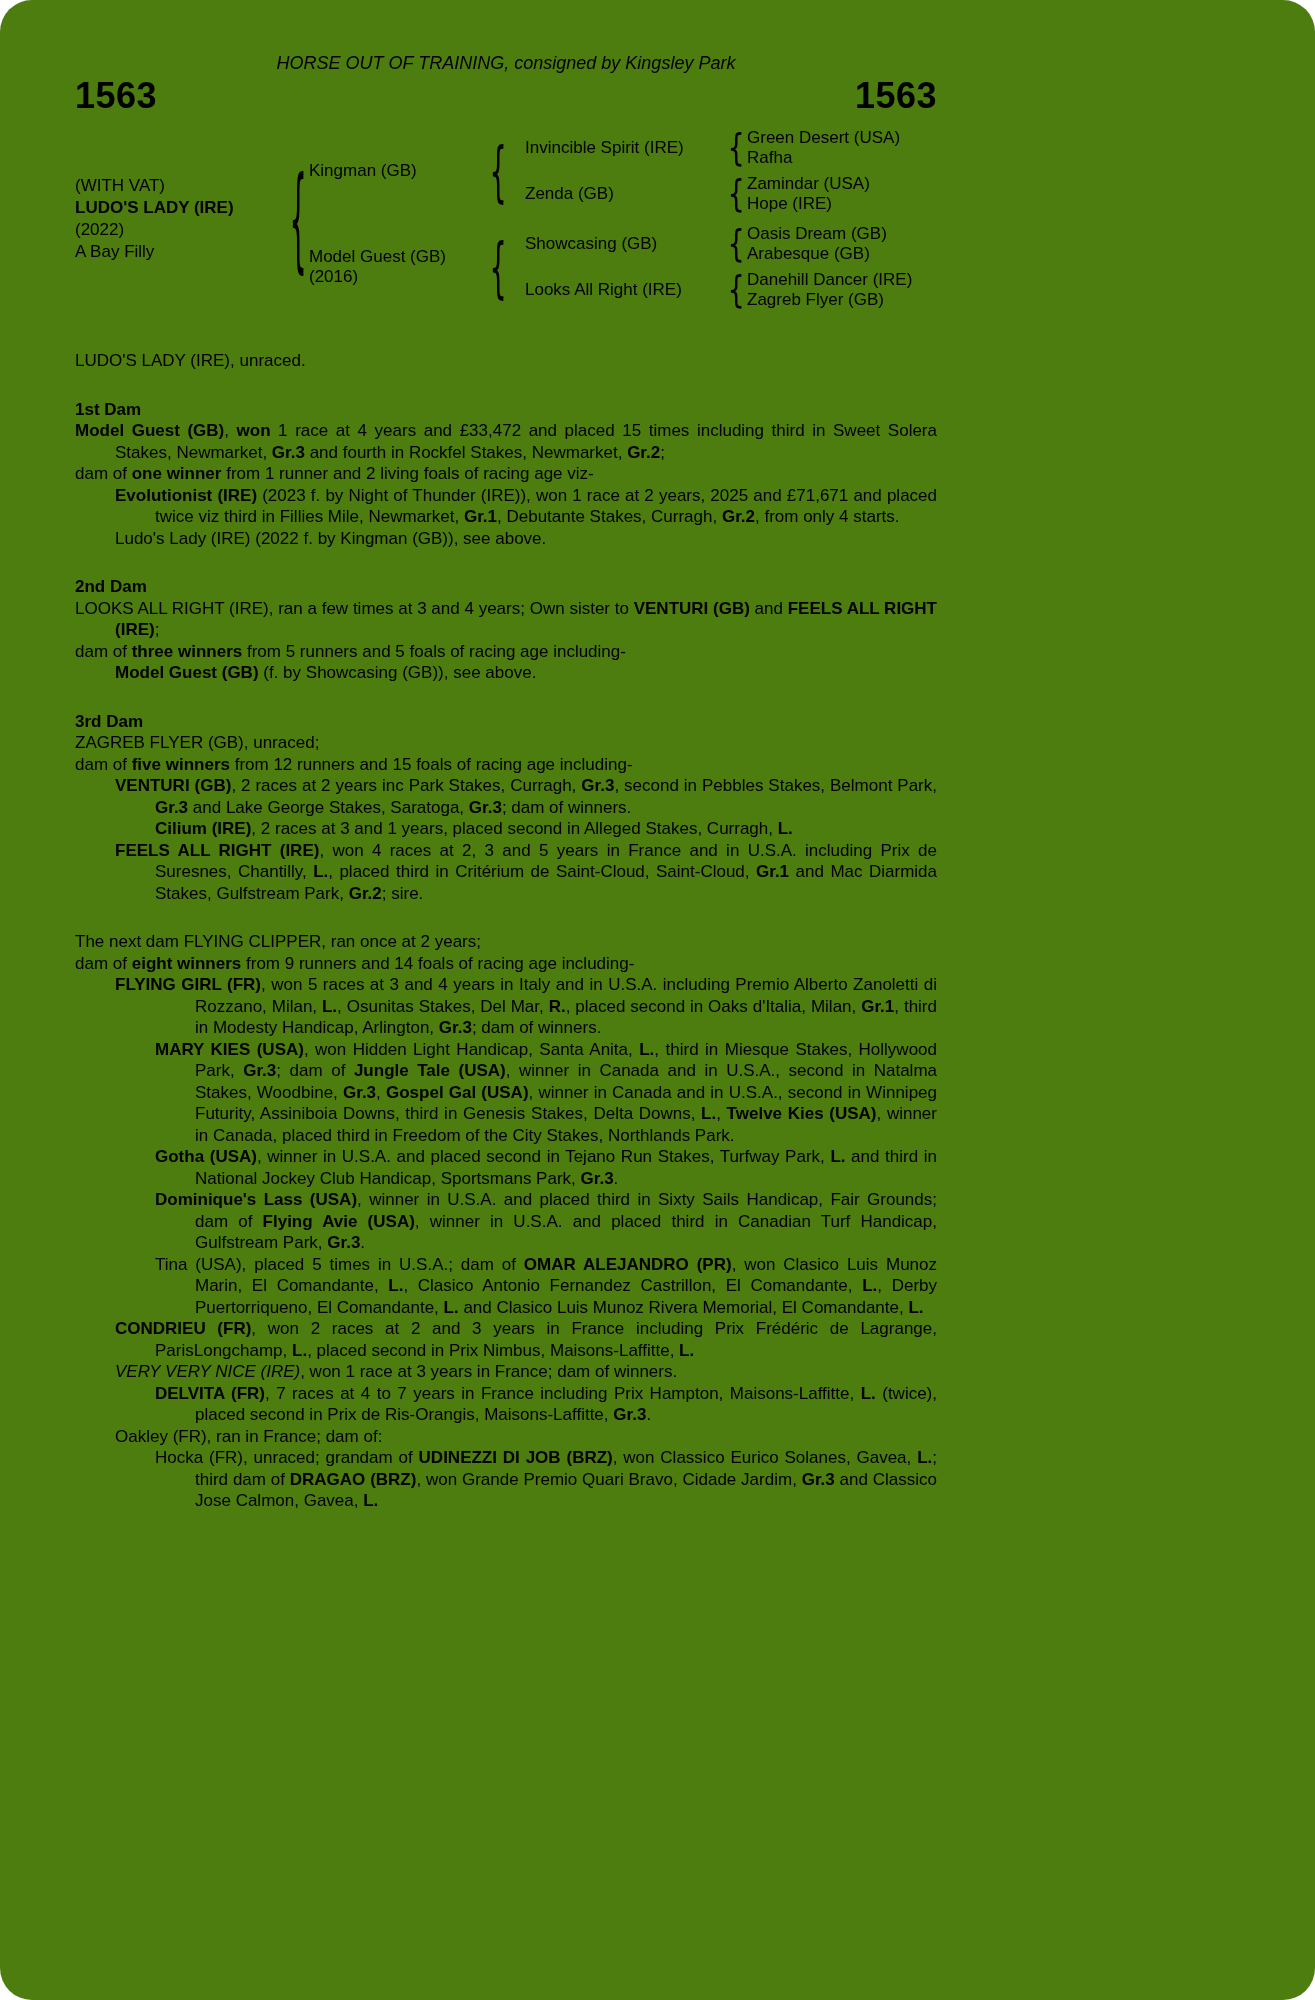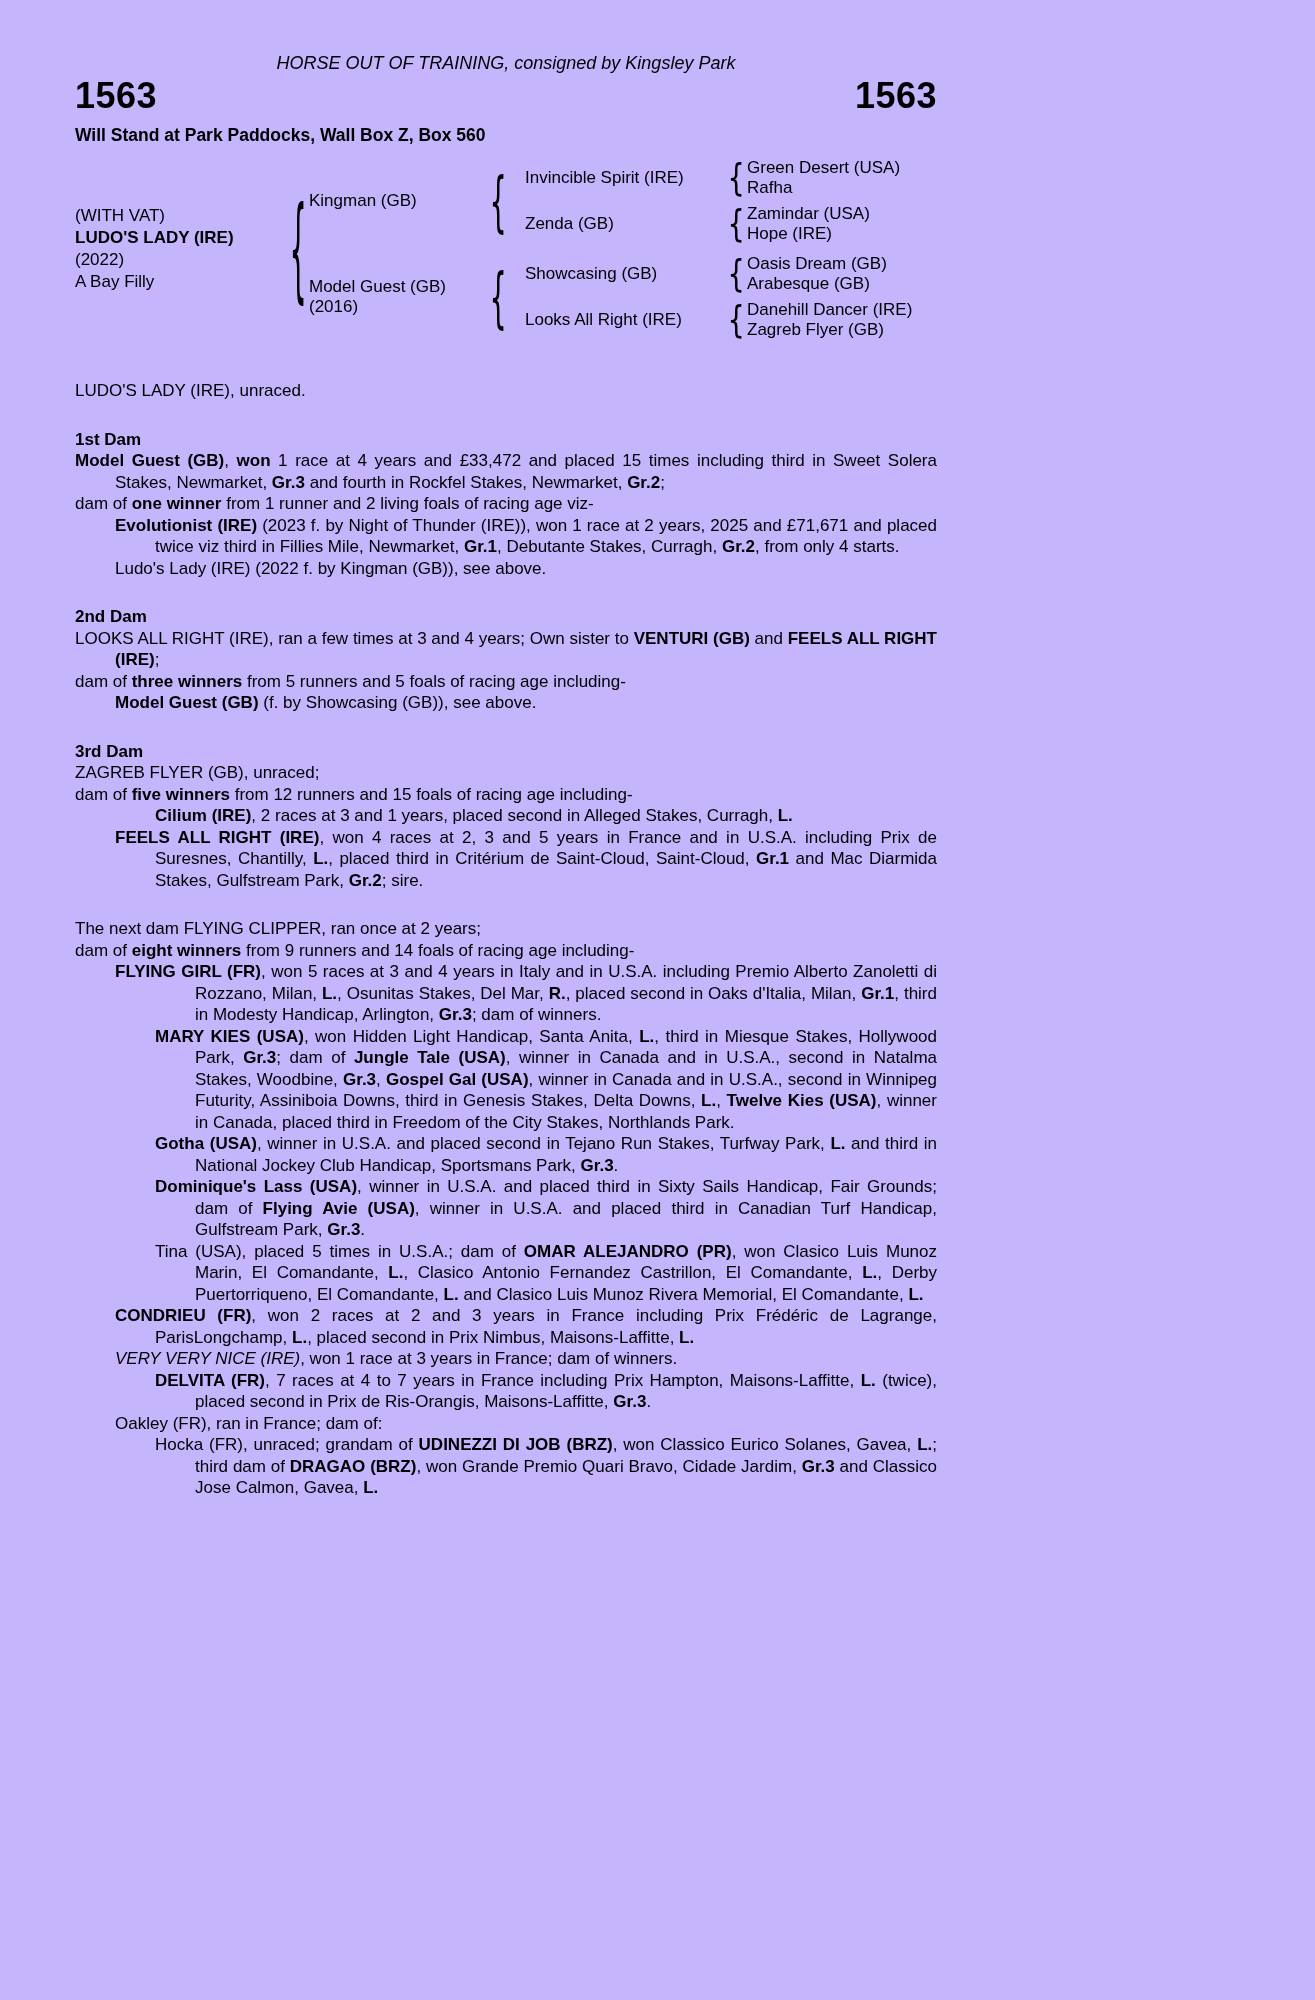--- a/index.html
+++ b/index.html
@@ -3,21 +3,21 @@
 <meta charset="utf-8">
 <style>
   * { margin: 0; padding: 0; box-sizing: border-box; }
   html, body { background: #ffffff; }
   body {
     width: 1315px; height: 2000px;
     font-family: "Liberation Sans", sans-serif;
     color: #000; font-size: 17px;
     position: relative; overflow: hidden;
   }
-  .page { position: absolute; inset: 0; background: #c4b5fd; }
+  .page { position: absolute; inset: 0; background: #4d7c0f; border-radius: 32px; }
   .content { position: absolute; left: 75px; top: 52px; width: 862px; }
 
   .consign-line { text-align: center; font-style: italic; font-size: 18px; line-height: 22px; }
   .lot-row { display: flex; justify-content: space-between; align-items: baseline; margin-top: 2px; }
   .lot-number { font-size: 36px; font-weight: bold; line-height: 40px; letter-spacing: 0.5px; }
   .stand-line { font-weight: bold; font-size: 17.5px; margin-top: 8px; line-height: 22px; }
 
   .pedigree { display: flex; align-items: center; margin-top: 12px; }
   .ped-left { width: 212px; line-height: 22px; }
   .ped-left .name { font-weight: bold; }
@@ -50,21 +50,20 @@
 <div class="page">
   <div class="content">
 
     <div class="consign-line">HORSE OUT OF TRAINING, consigned by Kingsley Park</div>
 
     <div class="lot-row">
       <div class="lot-number">1563</div>
       <div class="lot-number">1563</div>
     </div>
 
-    <div class="stand-line">Will Stand at Park Paddocks, Wall Box Z, Box 560</div>
 
     <div class="pedigree">
       <div class="ped-left">
         <div>(WITH VAT)</div>
         <div class="name">LUDO'S LADY (IRE)</div>
         <div>(2022)</div>
         <div>A Bay Filly</div>
       </div>
       <div class="brace brace-1">
           <span>{</span>
@@ -151,20 +150,21 @@
         <section class="dam-section">
           <div class="sec-heading">2nd Dam</div>
           <div class="para" style="padding-left: 40px; text-indent: -40px;"><span>LOOKS ALL RIGHT (IRE), ran a few times at 3 and 4 years; Own sister to </span><b>VENTURI (GB)</b><span> and </span><b>FEELS ALL RIGHT (IRE)</b><span>;</span></div>
           <div class="para" style="padding-left: 0px; text-indent: 0px;"><span>dam of </span><b>three winners</b><span> from 5 runners and 5 foals of racing age including-</span></div>
           <div class="para" style="padding-left: 40px; text-indent: 0px;"><b>Model Guest (GB)</b><span> (f. by Showcasing (GB)), see above.</span></div>
         </section>
         <section class="dam-section">
           <div class="sec-heading">3rd Dam</div>
           <div class="para" style="padding-left: 0px; text-indent: 0px;"><span>ZAGREB FLYER (GB), unraced;</span></div>
           <div class="para" style="padding-left: 0px; text-indent: 0px;"><span>dam of </span><b>five winners</b><span> from 12 runners and 15 foals of racing age including-</span></div>
+          <div class="para" style="padding-left: 80px; text-indent: -40px;"><b>VENTURI (GB)</b><span>, 2 races at 2 years inc Park Stakes, Curragh, </span><b>Gr.3</b><span>, second in Pebbles Stakes, Belmont Park, </span><b>Gr.3</b><span> and Lake George Stakes, Saratoga, </span><b>Gr.3</b><span>; dam of winners.</span></div>
           <div class="para" style="padding-left: 80px; text-indent: 0px;"><b>Cilium (IRE)</b><span>, 2 races at 3 and 1 years, placed second in Alleged Stakes, Curragh, </span><b>L.</b></div>
           <div class="para" style="padding-left: 80px; text-indent: -40px;"><b>FEELS ALL RIGHT (IRE)</b><span>, won 4 races at 2, 3 and 5 years in France and in U.S.A. including Prix de Suresnes, Chantilly, </span><b>L.</b><span>, placed third in Critérium de Saint-Cloud, Saint-Cloud, </span><b>Gr.1</b><span> and Mac Diarmida Stakes, Gulfstream Park, </span><b>Gr.2</b><span>; sire.</span></div>
         </section>
         <section class="dam-section">
           <div class="para" style="padding-left: 0px; text-indent: 0px;"><span>The next dam FLYING CLIPPER, ran once at 2 years;</span></div>
           <div class="para" style="padding-left: 0px; text-indent: 0px;"><span>dam of </span><b>eight winners</b><span> from 9 runners and 14 foals of racing age including-</span></div>
           <div class="para" style="padding-left: 120px; text-indent: -80px;"><b>FLYING GIRL (FR)</b><span>, won 5 races at 3 and 4 years in Italy and in U.S.A. including Premio Alberto Zanoletti di Rozzano, Milan, </span><b>L.</b><span>, Osunitas Stakes, Del Mar, </span><b>R.</b><span>, placed second in Oaks d'Italia, Milan, </span><b>Gr.1</b><span>, third in Modesty Handicap, Arlington, </span><b>Gr.3</b><span>; dam of winners.</span></div>
           <div class="para" style="padding-left: 120px; text-indent: -40px;"><b>MARY KIES (USA)</b><span>, won Hidden Light Handicap, Santa Anita, </span><b>L.</b><span>, third in Miesque Stakes, Hollywood Park, </span><b>Gr.3</b><span>; dam of </span><b>Jungle Tale (USA)</b><span>, winner in Canada and in U.S.A., second in Natalma Stakes, Woodbine, </span><b>Gr.3</b><span>, </span><b>Gospel Gal (USA)</b><span>, winner in Canada and in U.S.A., second in Winnipeg Futurity, Assiniboia Downs, third in Genesis Stakes, Delta Downs, </span><b>L.</b><span>, </span><b>Twelve Kies (USA)</b><span>, winner in Canada, placed third in Freedom of the City Stakes, Northlands Park.</span></div>
           <div class="para" style="padding-left: 120px; text-indent: -40px;"><b>Gotha (USA)</b><span>, winner in U.S.A. and placed second in Tejano Run Stakes, Turfway Park, </span><b>L.</b><span> and third in National Jockey Club Handicap, Sportsmans Park, </span><b>Gr.3</b><span>.</span></div>
           <div class="para" style="padding-left: 120px; text-indent: -40px;"><b>Dominique's Lass (USA)</b><span>, winner in U.S.A. and placed third in Sixty Sails Handicap, Fair Grounds; dam of </span><b>Flying Avie (USA)</b><span>, winner in U.S.A. and placed third in Canadian Turf Handicap, Gulfstream Park, </span><b>Gr.3</b><span>.</span></div>

